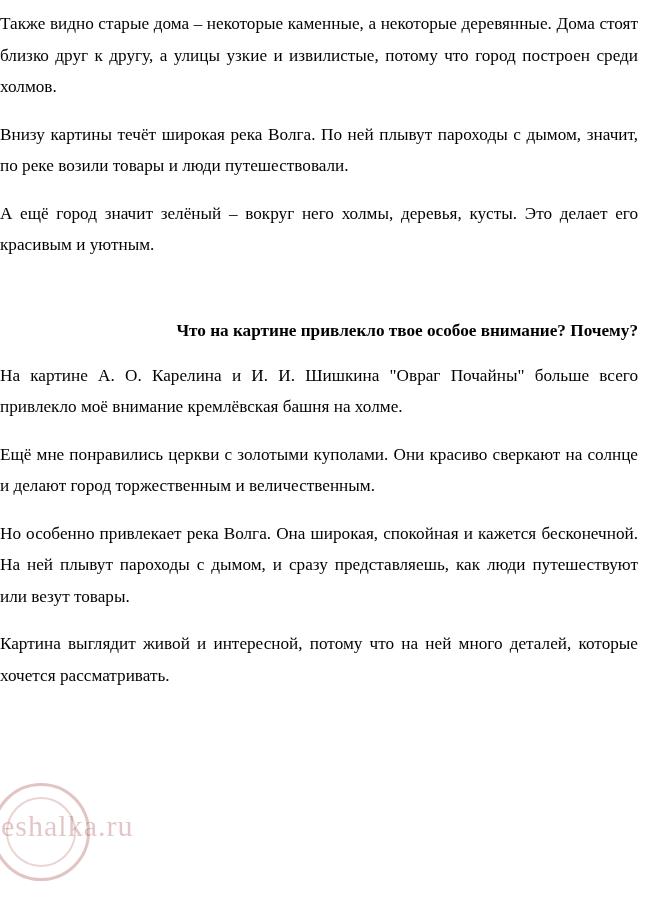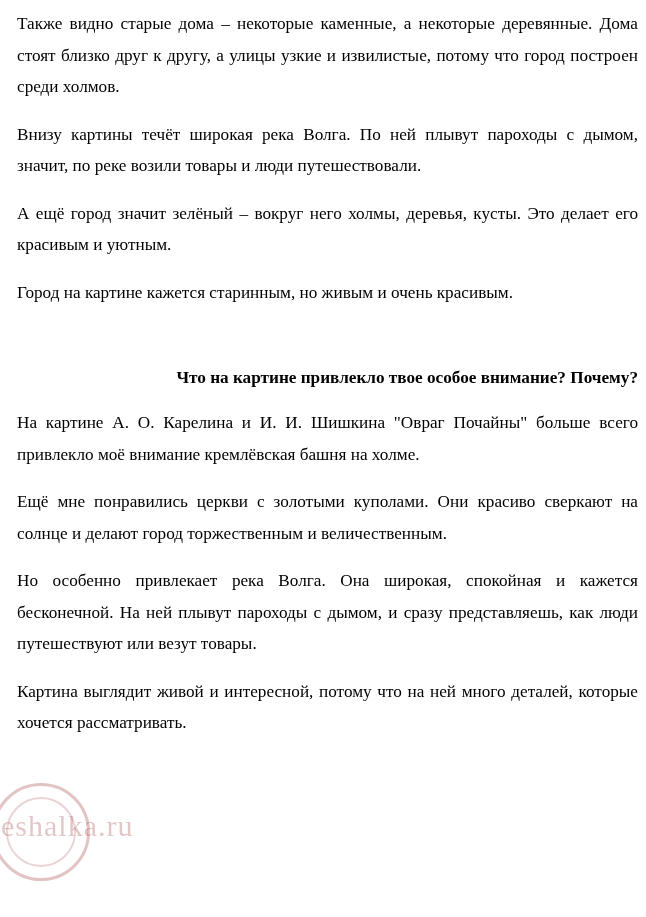--- a/index.html
+++ b/index.html
@@ -13,21 +13,21 @@
     position: relative;
     overflow: hidden;
     font-family: "Liberation Serif", serif;
     color: #000000;
   }
   .page {
     position: relative;
     width: 646px;
     height: 643px;
     box-sizing: border-box;
-    padding: 8px 8px 0 17px;
+    padding: 8px 8px 0 0;
   }
   .para {
     font-size: 17.2px;
     line-height: 31.5px;
     text-align: justify;
     margin: 0 0 16px 0;
     hyphens: none;
   }
   .para.last {
     margin-bottom: 16px;
@@ -83,21 +83,20 @@
   }
 </style>
 </head>
 <body>
 
 <div class="page">
 
   <p class="para">Также видно старые дома – некоторые каменные, а некоторые деревянные. Дома стоят близко друг к другу, а улицы узкие и извилистые, потому что город построен среди холмов.</p>
   <p class="para">Внизу картины течёт широкая река Волга. По ней плывут пароходы с дымом, значит, по реке возили товары и люди путешествовали.</p>
   <p class="para">А ещё город значит зелёный – вокруг него холмы, деревья, кусты. Это делает его красивым и уютным.</p>
-  <p class="para">Город на картине кажется старинным, но живым и очень красивым.</p>
 
   <div class="spacer-before-heading"></div>
 
   <h2 class="heading">Что на картине привлекло твое особое внимание? Почему?</h2>
 
   <p class="para">На картине А. О. Карелина и И. И. Шишкина "Овраг Почайны" больше всего привлекло моё внимание кремлёвская башня на холме.</p>
   <p class="para">Ещё мне понравились церкви с золотыми куполами. Они красиво сверкают на солнце и делают город торжественным и величественным.</p>
   <p class="para">Но особенно привлекает река Волга. Она широкая, спокойная и кажется бесконечной. На ней плывут пароходы с дымом, и сразу представляешь, как люди путешествуют или везут товары.</p>
   <p class="para last">Картина выглядит живой и интересной, потому что на ней много деталей, которые хочется рассматривать.</p>
 

